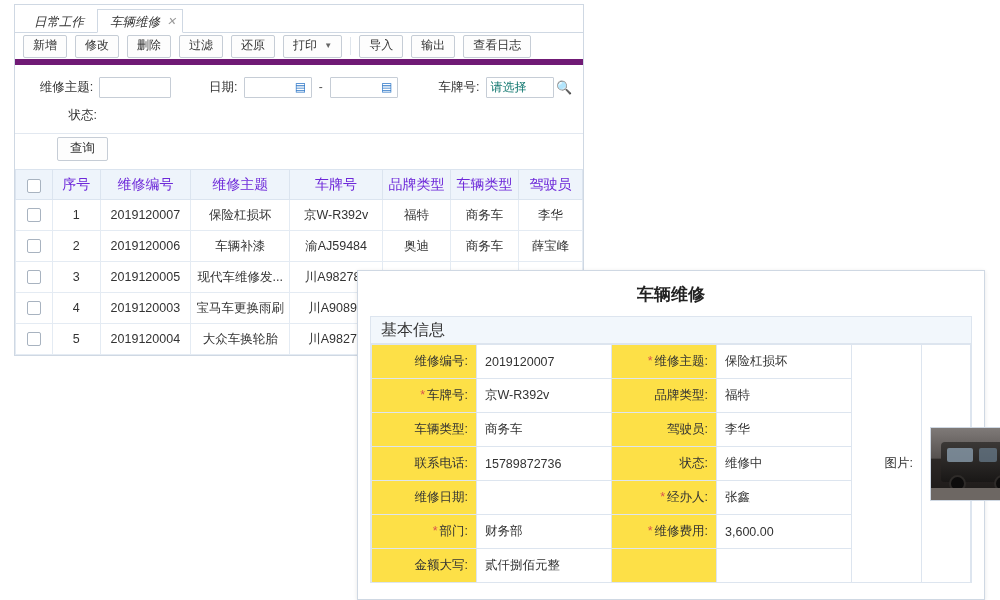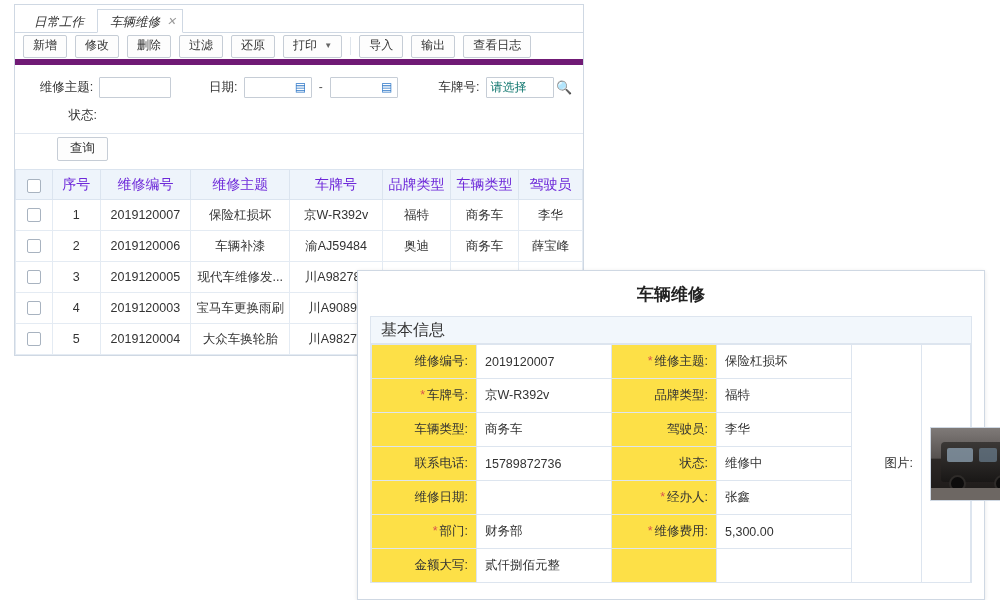--- a/index.html
+++ b/index.html
@@ -529,21 +529,21 @@
             <td class="val">张鑫</td>
           </tr>
           <tr>
             <td class="lab">
               <span class="req">*</span><span>部门:</span>
             </td>
             <td class="val">财务部</td>
             <td class="lab">
               <span class="req">*</span><span>维修费用:</span>
             </td>
-            <td class="val">5,300.00</td>
+            <td class="val">3,600.00</td>
           </tr>
           <tr>
             <td class="lab">金额大写:</td>
             <td class="val">贰仟捌佰元整</td>
             <td class="lab"></td>
             <td class="val"></td>
           </tr>
         </tbody>
       </table>
     </div>

